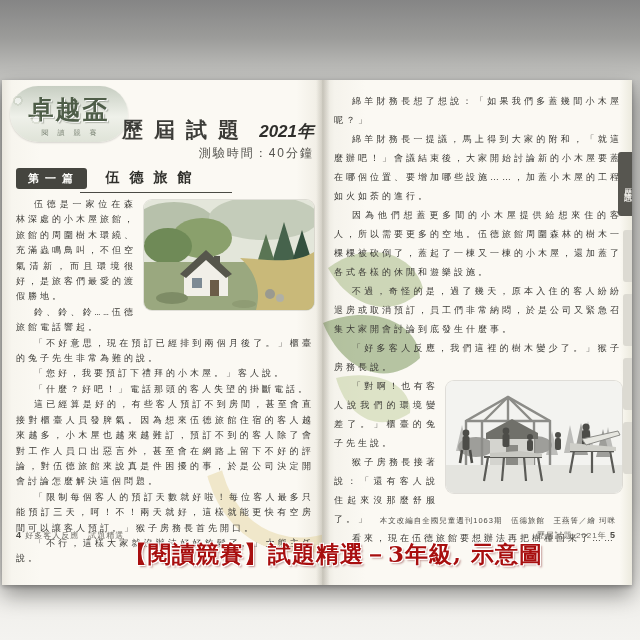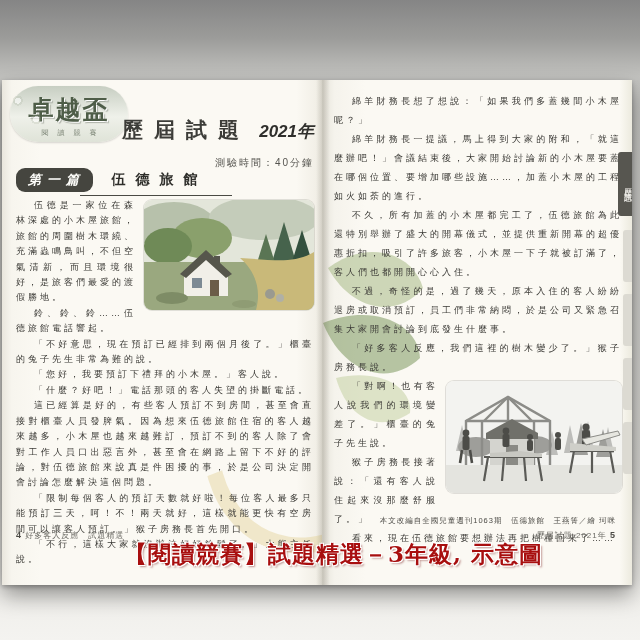--- a/index.html
+++ b/index.html
@@ -29,33 +29,33 @@
                radial-gradient(circle at 70% 60%, rgba(255,255,255,.9) 0 3px, rgba(160,170,150,.35) 3px 5px, transparent 5px);
     opacity:.6; }
   .logo-title { font-size:25px; font-weight:bold; color:#4e5d48; letter-spacing:2px;
     text-shadow:1px 1px 0 #fff, 2px 2px 1px rgba(60,70,55,.35); }
   .logo-sub { margin-top:2px; font-size:7px; color:#7a8374; letter-spacing:9px; padding-left:9px; }
 
   .hd-title { position:absolute; left:120px; top:36px; font-size:21px; font-weight:bold;
     color:#3c3c38; letter-spacing:11px; }
   .hd-year  { position:absolute; right:8px; top:40px; font-size:17px; font-weight:bold;
     font-style:italic; color:#2f2f2c; }
-  .hd-time  { position:absolute; right:8px; top:76px; font-size:10px; color:#55544f; letter-spacing:2px; }
+  .hd-time  { position:absolute; right:8px; top:65px; font-size:12px; color:#55544f; letter-spacing:2px; }
 
   .section-row { position:absolute; left:14px; top:88px; width:295px; }
-  .section-badge { display:inline-block; background:#45453f; color:#fdfdfa; font-size:13px;
-    font-weight:bold; letter-spacing:6px; padding:3px 8px 3px 12px; border-radius:9px;font-style:italic; }
+  .section-badge { display:inline-block; background:#45453f; color:#fdfdfa; font-size:11px;
+    font-weight:bold; letter-spacing:6px; padding:3px 8px 3px 12px; border-radius:3px; }
   .section-title { display:inline-block; margin-left:14px; font-size:14px; font-weight:bold;
     color:#2e2e2a; letter-spacing:10px; }
   .section-rule { margin-top:3px; margin-left:64px; width:152px; border-bottom:1.6px solid #4a4a44; }
 
   
   .body-text { position:absolute; font-size:9px; color:#3b3a36; text-align:justify;
     letter-spacing:3px; line-height:15.4px; z-index:2; }
-  .page.left  .body-text { left:14px; top:118px; width:298px; height:340px; }
+  .page.left  .body-text { left:14px; top:118px; width:298px; height:340px;font-family:Liberation Mono, monospace; }
   .page.right .body-text { left:12px; top:12px; width:288px; height:420px; line-height:19px; }
   .body-text p { text-indent:2em; }
 
   .illu { border-radius:8px; overflow:hidden; display:block; }
   .illu-left  { float:right; width:170px; height:110px; margin:2px 0 4px 8px;
     box-shadow:0 0 0 1px rgba(120,120,110,.2); }
   .illu-right { float:right; width:176px; height:112px; margin:4px 0 4px 8px;
     box-shadow:0 0 0 1px rgba(140,140,135,.25); }
 
   .attribution { position:absolute; right:16px; top:436px; font-size:7.5px; color:#4c4b46;
@@ -158,21 +158,21 @@
     <svg class="leaf-mark" viewBox="0 0 120 210">
       <path d="M10 40 C50 10 95 25 105 60 C80 90 35 85 10 40 Z" fill="#aebf8f" opacity=".8"></path>
       <path d="M5 95 C55 75 100 95 102 130 C70 160 25 145 5 95 Z" fill="#7f9a62" opacity=".75"></path>
       <path d="M18 150 C60 140 95 158 92 185 C62 205 30 192 18 150 Z" fill="#c2cf9f" opacity=".7"></path>
       <path d="M10 42 C45 70 70 110 80 180" stroke="#6d845300" stroke-width="3" fill="none"></path>
     </svg>
 
     <div class="body-text">
       <p>綿羊財務長想了想說：「如果我們多蓋幾間小木屋呢？」</p>
       <p>綿羊財務長一提議，馬上得到大家的附和，「就這麼辦吧！」會議結束後，大家開始討論新的小木屋要蓋在哪個位置、要增加哪些設施……，加蓋小木屋的工程如火如荼的進行。</p>
-      <p>不久，所有加蓋的小木屋都完工了，伍德旅館為此還特別舉辦了盛大的開幕儀式，並提供重新開幕的超優惠折扣，吸引了許多旅客，小木屋一下子就被訂滿了，客人們也都開開心心入住。</p>
+      <p>因為他們想蓋更多間的小木屋提供給想來住的客人，所以需要更多的空地。伍德旅館周圍森林的樹木一棵棵被砍倒了，蓋起了一棟又一棟的小木屋，還加蓋了各式各樣的休閒和遊樂設施。</p>
       <p>不過，奇怪的是，過了幾天，原本入住的客人紛紛退房或取消預訂，員工們非常納悶，於是公司又緊急召集大家開會討論到底發生什麼事。</p>
       <p>「好多客人反應，我們這裡的樹木變少了。」猴子房務長說。</p>
 
       <svg class="illu illu-right" viewBox="0 0 176 112">
         <rect width="176" height="112" fill="#f3f3f0"></rect>
         <g fill="#bdbdba">
           <path d="M10 70 L16 44 L22 70 Z"></path>
             <path d="M118 72 L124 44 L130 72 Z"></path>
           <path d="M136 70 L142 40 L148 70 Z"></path>
             <path d="M156 72 L162 46 L168 72 Z"></path>

